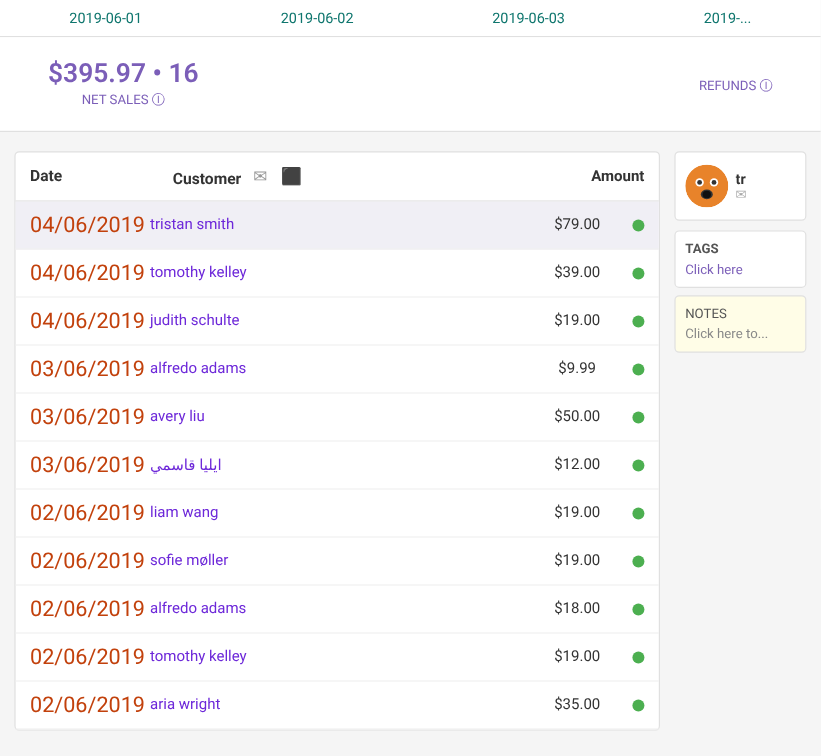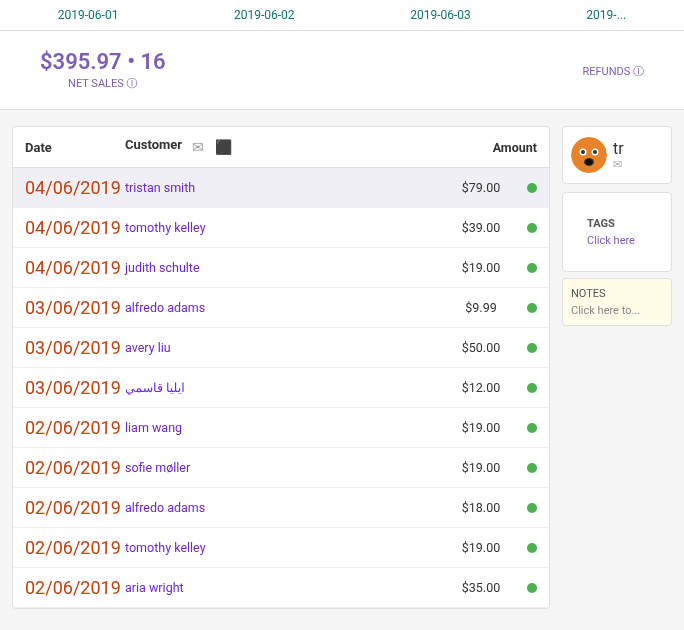--- a/index.html
+++ b/index.html
@@ -72,22 +72,23 @@
       padding: 10px 12px;
       border-bottom: 1px solid #e0e0e0;
       font-weight: 700;
       font-size: 13px;
       color: #333;
       align-items: center;
     }
 
     .table-header .col-customer {
       display: flex;
-      align-items: flex-start;
+      align-items: flex-end;
       gap: 8px;
+      margin-left: 19px;
     }
 
     .table-header .col-amount {
       text-align: right;
     }
 
     .table-row {
       display: grid;
       grid-template-columns: 100px 1fr 80px 16px;
       padding: 9px 12px;
@@ -154,22 +155,22 @@
 
     .avatar {
       width: 36px;
       height: 36px;
       border-radius: 50%;
       overflow: hidden;
       flex-shrink: 0;
     }
 
     .customer-name {
-      font-weight: 400;
-      font-size: 16px;
+      font-weight: 700;
+      font-size: 12px;
       color: #333;
       white-space: nowrap;
       overflow: hidden;
       text-overflow: ellipsis;
     }
 
     .customer-email-icon {
       color: #aaa;
       font-size: 11px;
     }
@@ -181,21 +182,21 @@
       padding: 8px;
       margin-bottom: 8px;
       font-size: 11.5px;
       color: #333;
     }
 
     .tags-section {
       background: #fff;
       border: 1px solid #e0e0e0;
       border-radius: 4px;
-      padding: 24px;
+      padding: 8px;
       margin-bottom: 6px;
     }
 
     .tags-title {
       font-size: 11px;
       font-weight: 700;
       color: #555;
       text-transform: uppercase;
       margin-bottom: 4px;
     }

